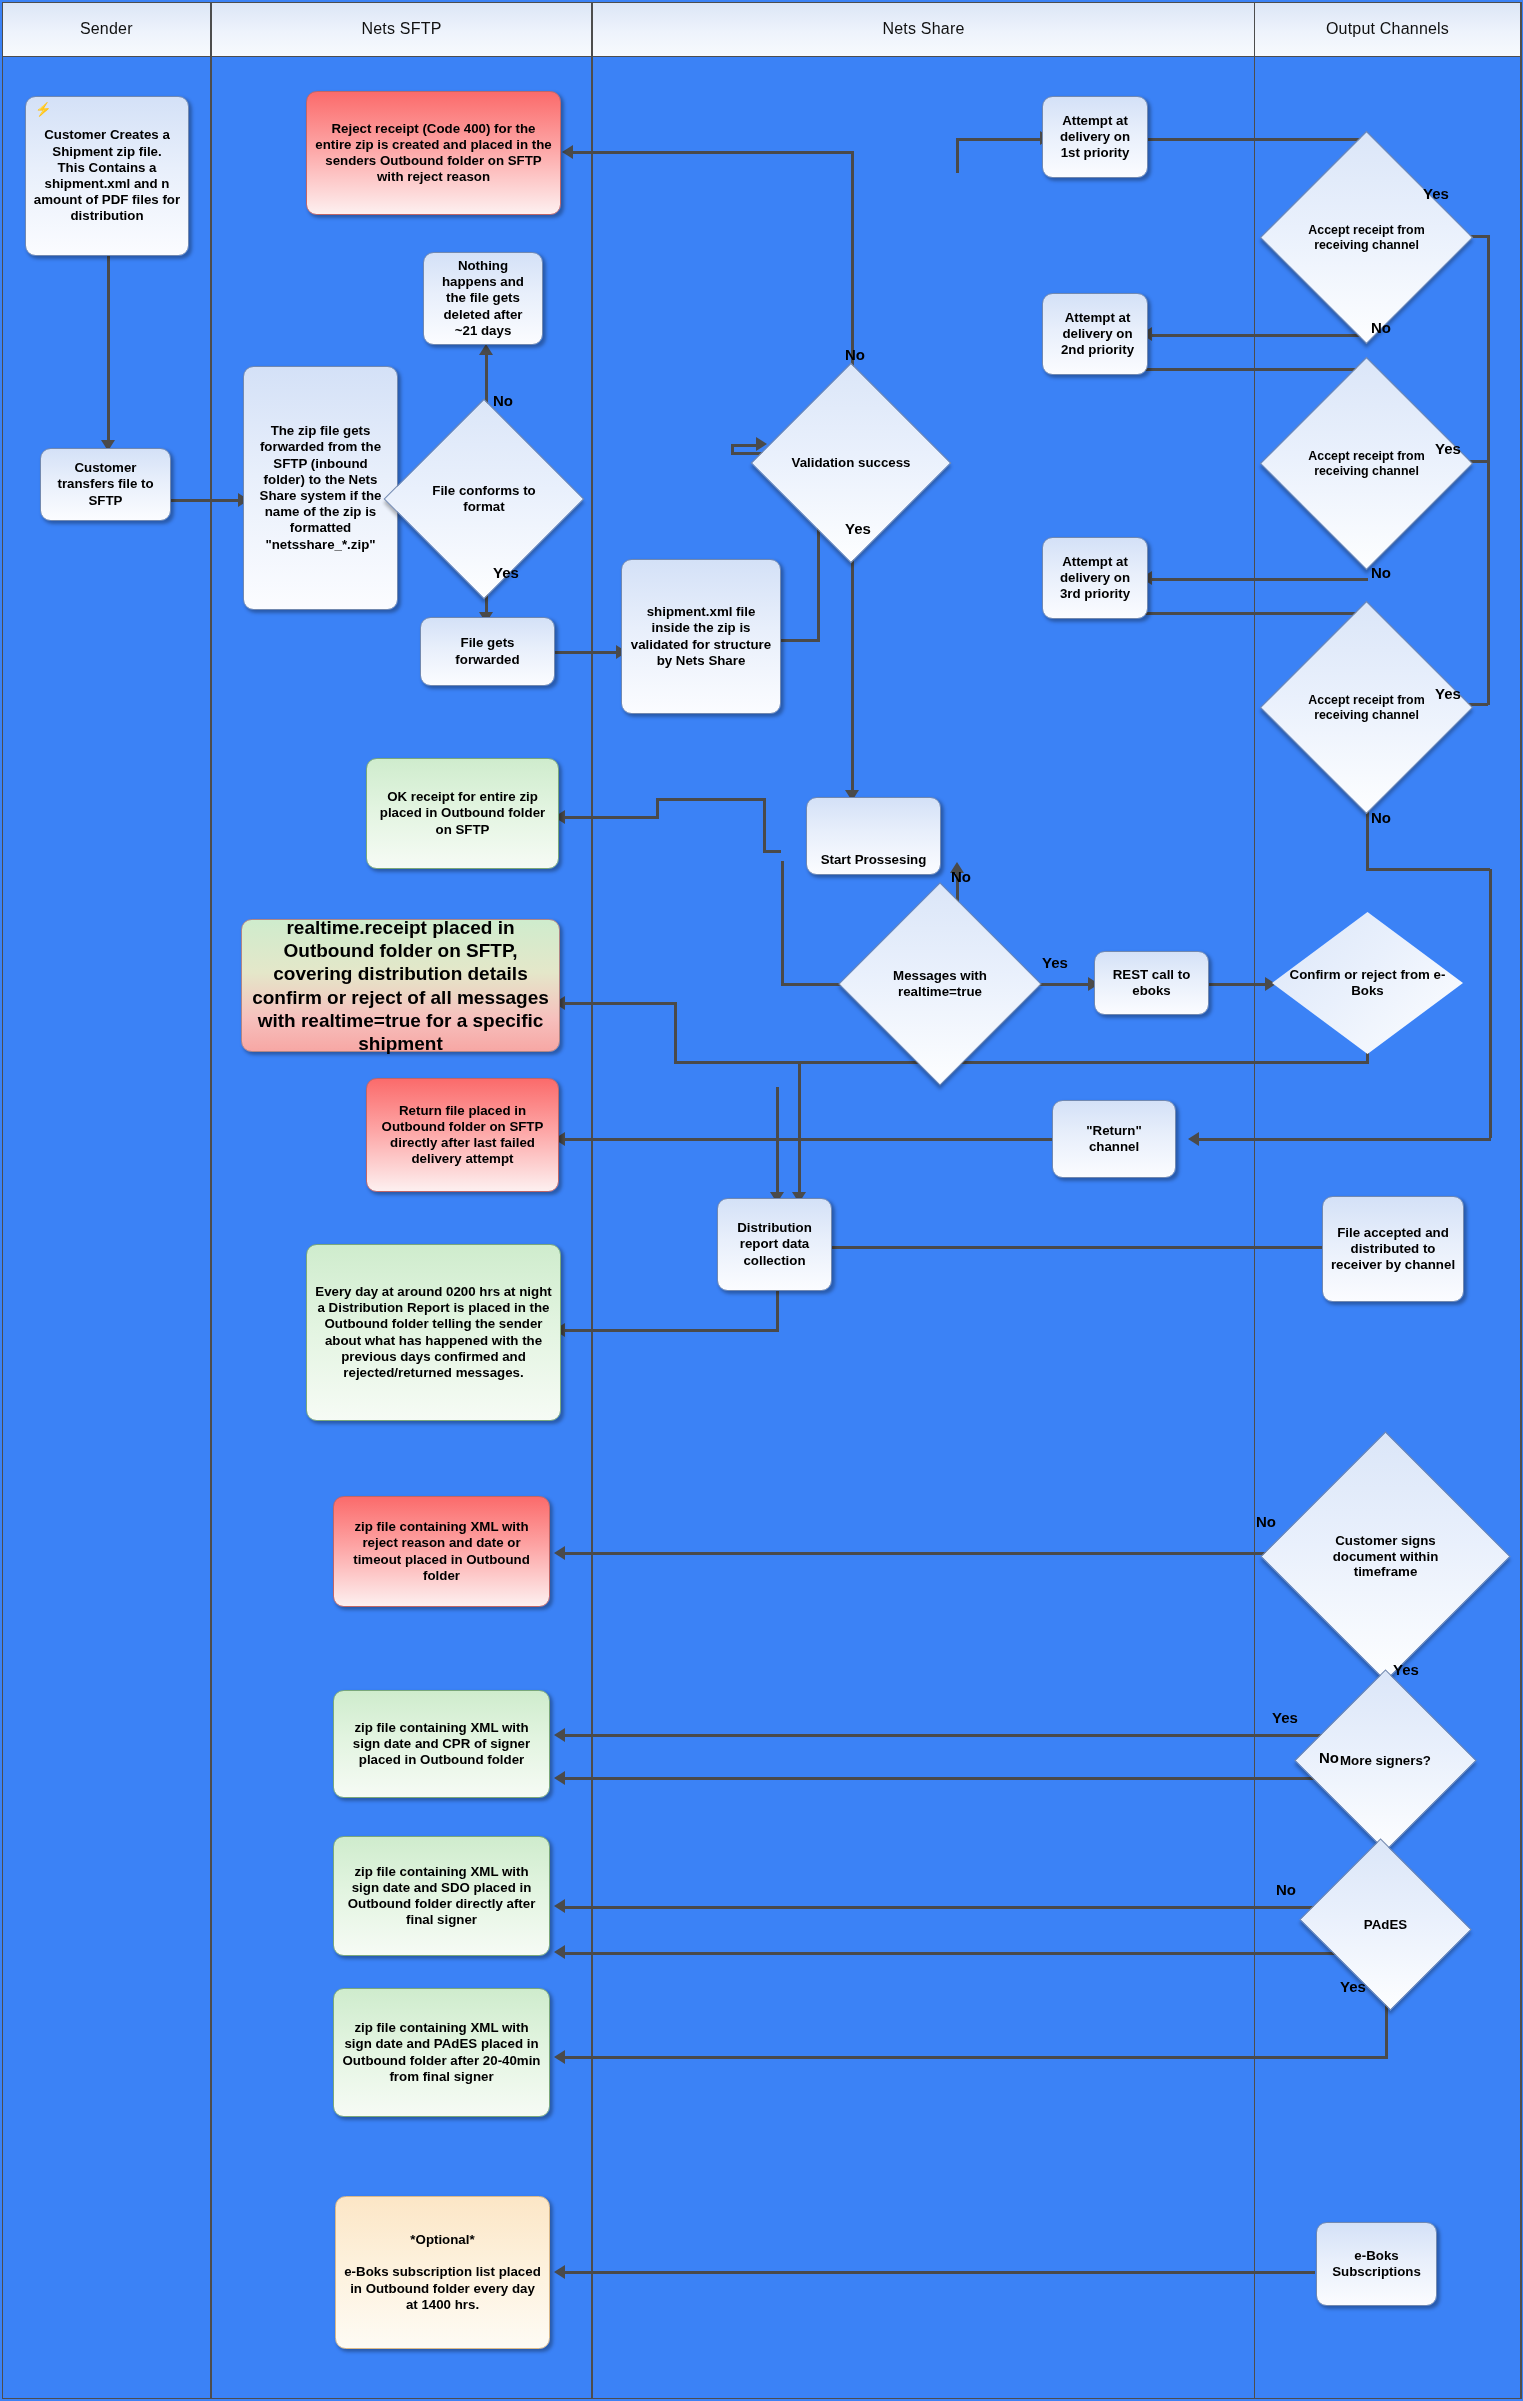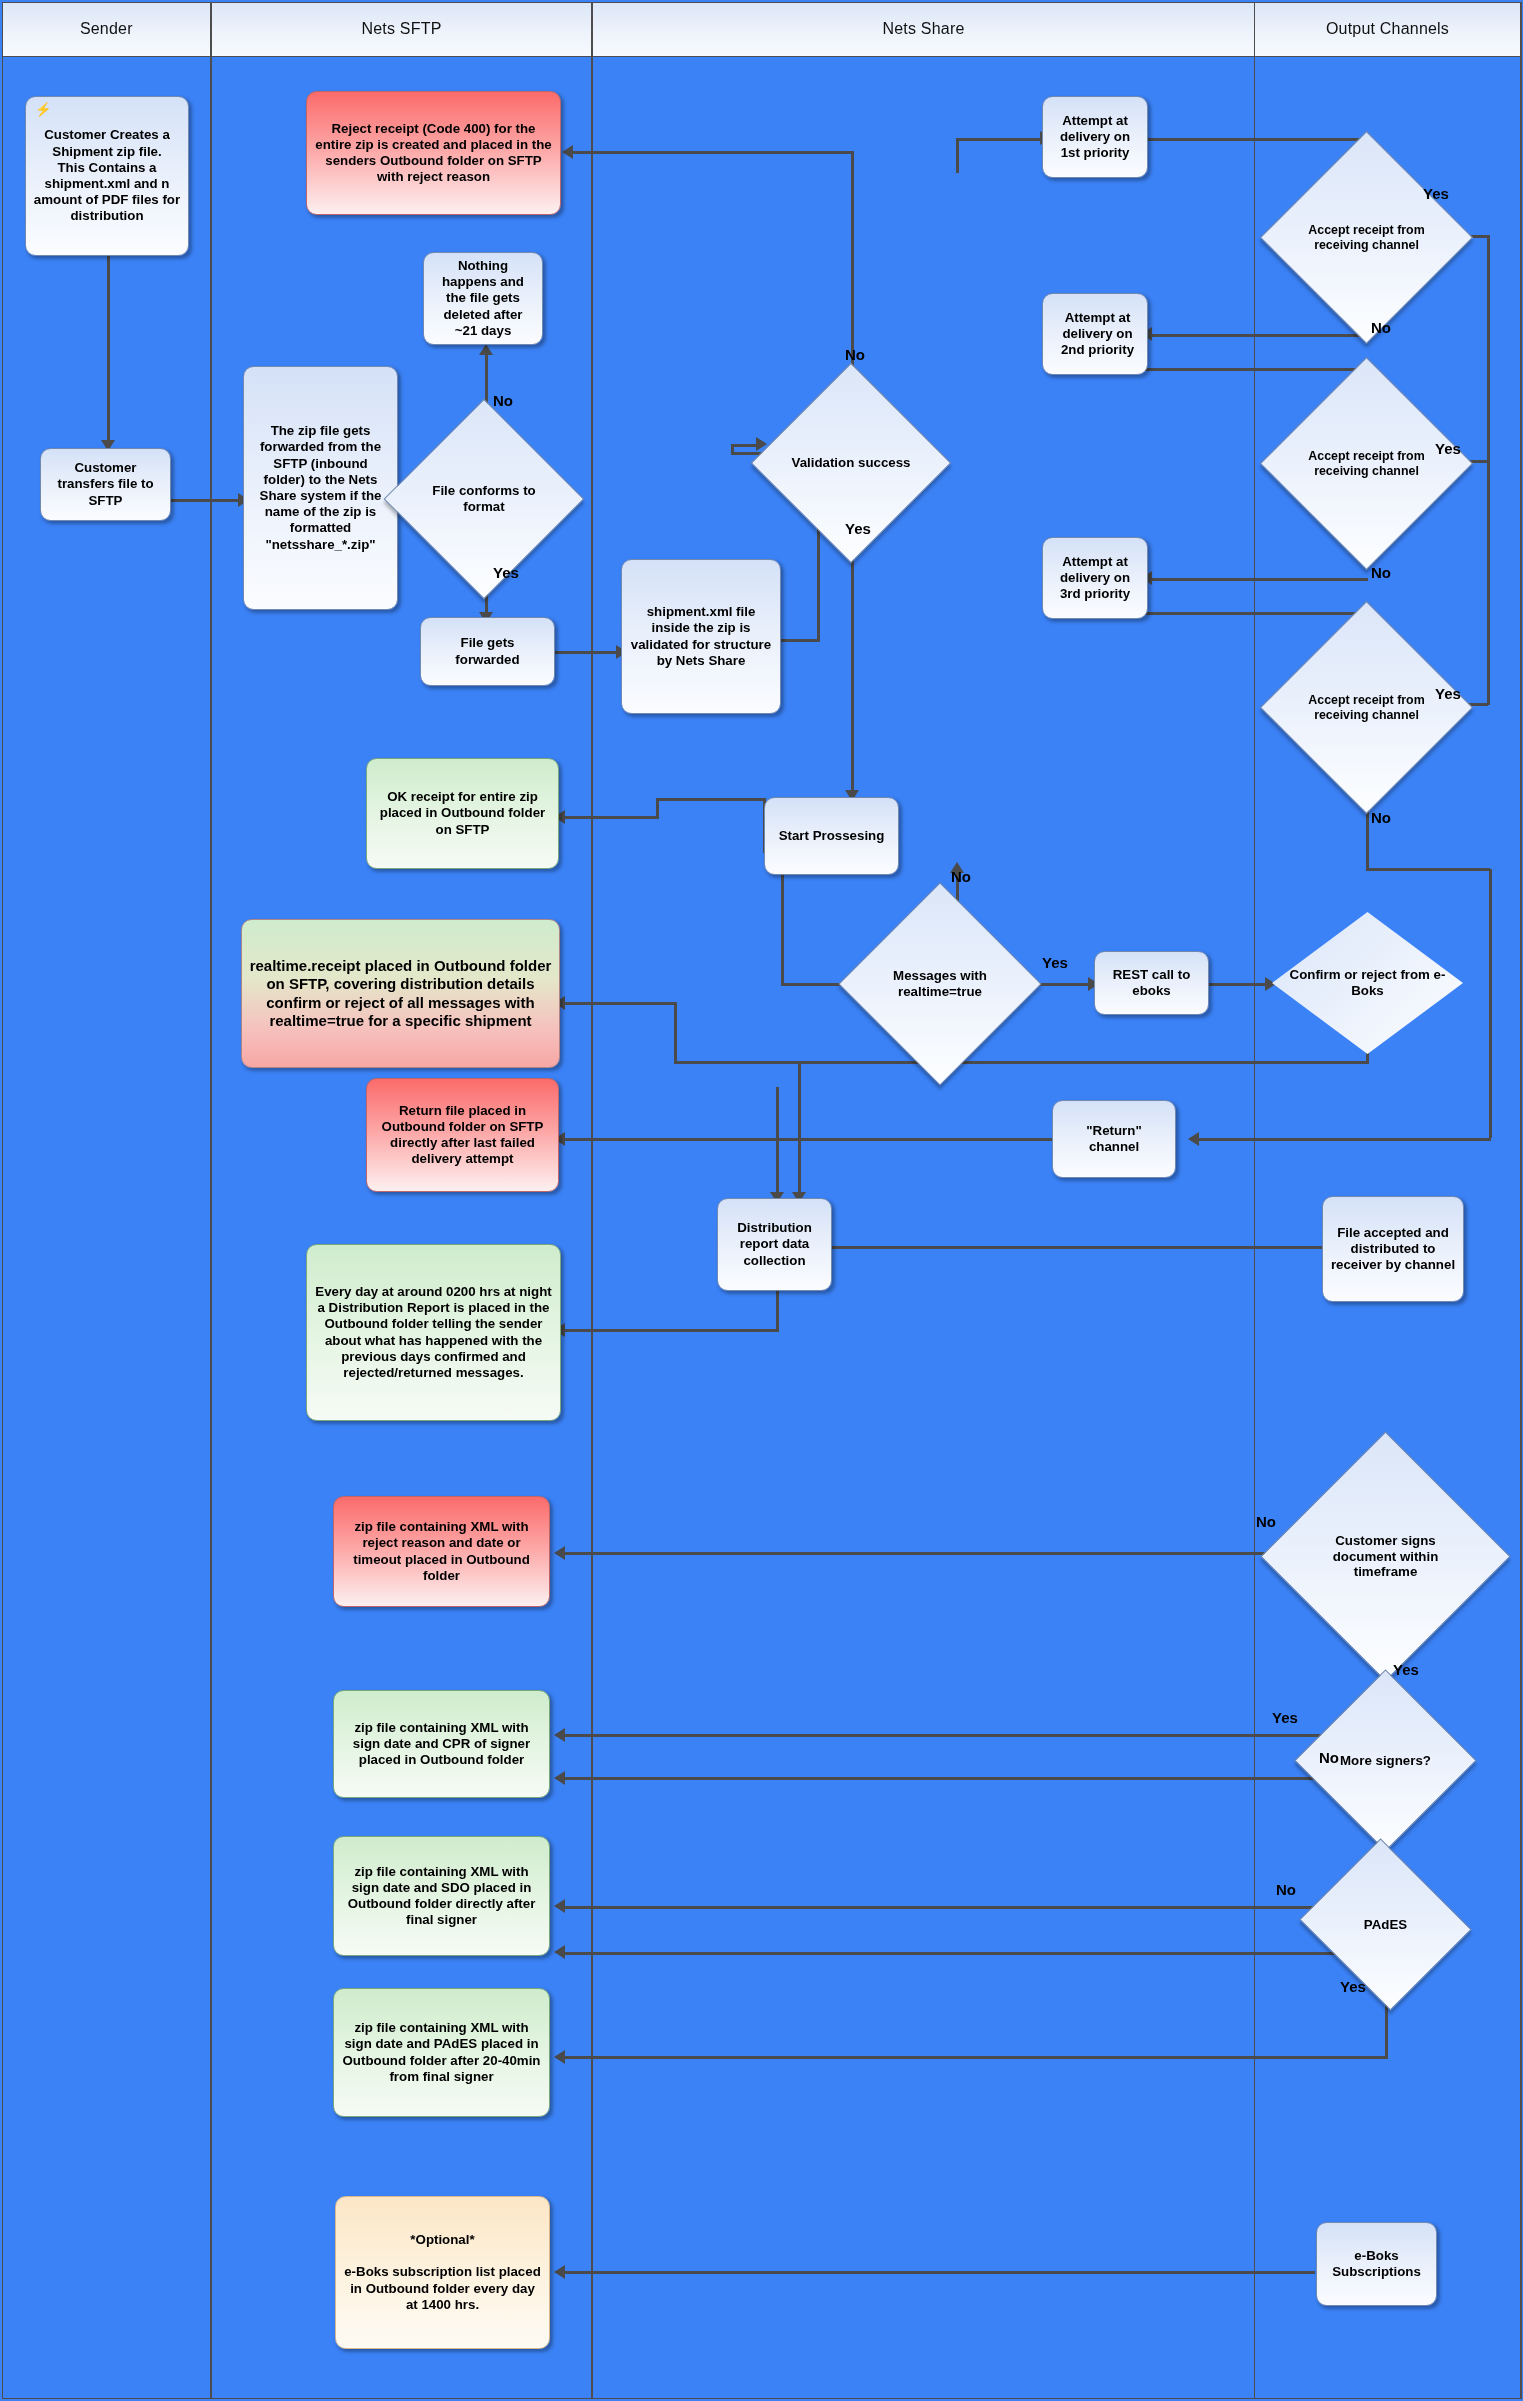--- a/index.html
+++ b/index.html
@@ -290,21 +290,21 @@
   </div>
 
   <div class="node blue" style="left:420px; top:617px; width:135px; height:69px; font-size:13.3px;">
     <span>File gets forwarded</span>
   </div>
 
   <div class="node green" style="left:366px; top:758px; width:193px; height:111px; font-size:13.3px;">
     <span>OK receipt for entire zip placed in Outbound folder on SFTP</span>
   </div>
 
-  <div class="node greenred" style="left:241px; top:919px; width:319px; height:149px; font-size:15px;justify-content:center;">
+  <div class="node greenred" style="left:241px; top:919px; width:319px; height:133px; font-size:19px;justify-content:center;">
     <span>realtime.receipt placed in Outbound folder on SFTP, covering distribution details confirm or reject of all messages with realtime=true for a specific shipment</span>
   </div>
 
   <div class="node red" style="left:366px; top:1078px; width:193px; height:114px; font-size:13.3px;">
     <span>Return file placed in Outbound folder on SFTP directly after last failed delivery attempt</span>
   </div>
 
   <div class="node green" style="left:306px; top:1244px; width:255px; height:177px; font-size:13.3px;">
     <span>Every day at around 0200 hrs at night a Distribution Report is placed in the Outbound folder telling the sender about what has happened with the previous days confirmed and rejected/returned messages.</span>
   </div>
@@ -333,21 +333,21 @@
 
   <div class="node blue" style="left:621px; top:559px; width:160px; height:155px; font-size:13.3px;">
     <span>shipment.xml file inside the zip is validated for structure by Nets Share</span>
   </div>
 
   <div class="diamond" style="left:780px; top:392px; width:142px; height:142px;">
     <div class="dshape"></div>
     <div class="dtext" style="font-size:13.3px;">Validation success</div>
   </div>
 
-  <div class="node blue" style="left:764px; top:797px; width:135px; height:78px; font-size:13.3px;">
+  <div class="node blue" style="left:806px; top:797px; width:135px; height:78px; font-size:13.3px;align-items:flex-end;">
     <span>Start Prossesing</span>
   </div>
 
   <div class="diamond" style="left:868px; top:912px; width:144px; height:144px;">
     <div class="dshape"></div>
     <div class="dtext" style="font-size:13.3px;">Messages with realtime=true</div>
   </div>
 
   <div class="node blue" style="left:1094px; top:951px; width:115px; height:64px; font-size:13.3px;">
     <span>REST call to eboks</span>

